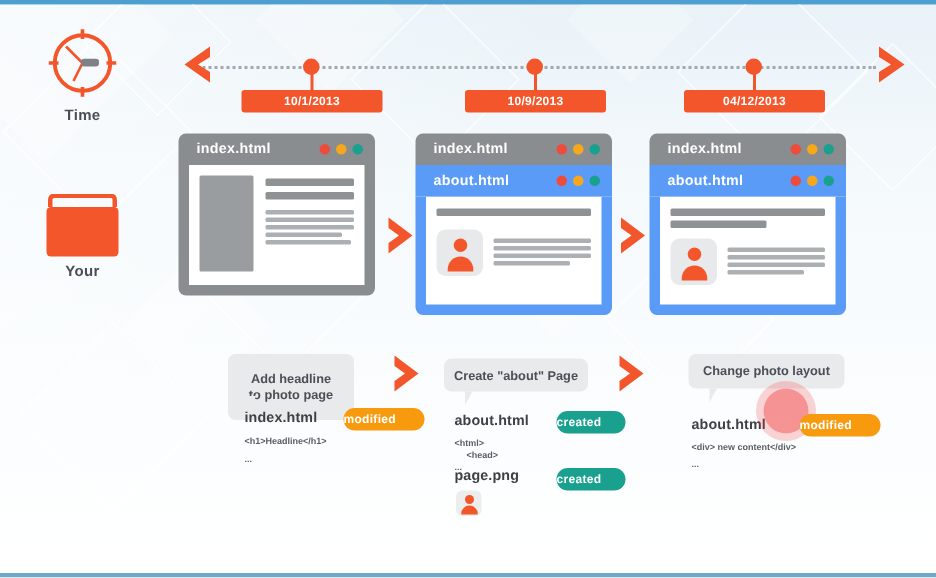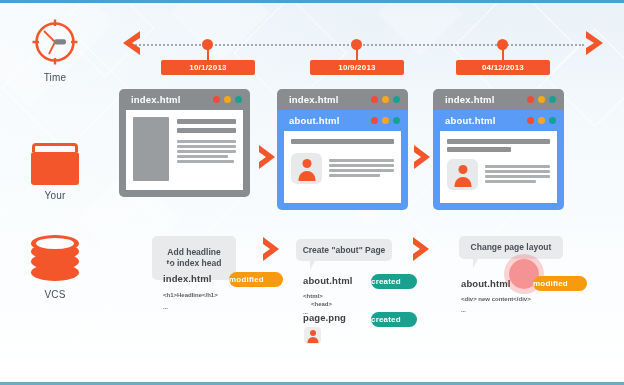--- a/index.html
+++ b/index.html
@@ -28,21 +28,21 @@
   .bgline {
     position: absolute;
     border: 1px solid rgba(255,255,255,0.75);
     transform: rotate(45deg);
     pointer-events: none;
   }
 
   
   .rail-item { position: absolute; width: 98px; text-align: center; }
   .rail-label {
-    color: #4a4f57; font-weight: normal; font-size: 10px;
+    color: #4a4f57; font-weight: bold; font-size: 10px;
     line-height: 12px; margin-top: 5px; letter-spacing: .2px;
   }
 
   
   .clock-wrap { position: relative; width: 50px; height: 50px; margin: 0 auto; }
   
   .folder { position: relative; width: 50px; height: 42px; margin: 0 auto; }
   .folder-tab {
     position: absolute; left: 2px; top: 0; width: 46px; height: 9px;
     border: 3px solid #f4562c; border-bottom: none;
@@ -212,39 +212,30 @@
         <line x1="2.5" y1="25" x2="9" y2="25" stroke="#f4562c" stroke-width="2.4"></line>
         <line x1="41" y1="25" x2="47.5" y2="25" stroke="#f4562c" stroke-width="2.4"></line>
         <line x1="25" y1="25" x2="14" y2="14" stroke="#f4562c" stroke-width="1.8"></line>
         <line x1="25" y1="25" x2="19" y2="37" stroke="#f4562c" stroke-width="1.8"></line>
         <rect x="24" y="22.2" width="12" height="5.2" rx="2.2" fill="#7e8186"></rect>
       </svg>
     </div>
     <div class="rail-label">Time</div>
   </div>
 
-  <div class="rail-item" style="left:6px; top:140px;">
+  <div class="rail-item" style="left:6px; top:126px;">
     <div class="folder">
       <div class="folder-tab"></div>
       <div class="folder-body"></div>
     </div>
     <div class="rail-label">
       <div>Your</div>
     </div>
   </div>
 
-  <div class="rail-item" style="left:6px; top:232px;">
-    <div class="db">
-      <div class="db-ring" style="top:29px;"></div>
-      <div class="db-ring" style="top:18px;"></div>
-      <div class="db-ring" style="top:8px;"></div>
-      <div class="db-top"></div>
-    </div>
-    <div class="rail-label" style="margin-top:8px;">VCS</div>
-  </div>
 
   <div id="timeline">
     <div class="tl-line"></div>
 
     <div class="tl-chev" style="left:120px;">
       <svg width="22" height="26" viewBox="0 0 22 26">
         <path d="M20 1 L3 13 L20 25 L20 18 L12 13 L20 8 Z" fill="#f4562c"></path>
       </svg>
     </div>
     <div class="tl-chev" style="left:584px;">
@@ -380,21 +371,21 @@
             <div class="tline" style="height:2.5px; width:78%;"></div>
           </div>
         </div>
       </div>
     </div>
   </div>
 
   <div>
     <div class="bubble" style="left:152px; top:233px; width:84px; height:44px; flex-direction:column;">
       <div>Add headline</div>
-      <div>to index head</div>
+      <div>to photo page</div>
     </div>
     <div class="bubble-tail" style="left:166px; top:261px;"></div>
     <div class="fname" style="left:163px; top:270px;">index.html</div>
     <div class="badge modified" style="left:229px; top:269px;">modified</div>
     <div class="code" style="left:163px; top:288px;">&lt;h1&gt;Headline&lt;/h1&gt;</div>
     <div class="code" style="left:163px; top:300px;">...</div>
   </div>
 
   <div class="step-arrow" style="left:262px; top:233px;">
     <svg width="19" height="26" viewBox="0 0 19 26">
@@ -421,21 +412,21 @@
   </div>
 
   <div class="step-arrow" style="left:412px; top:233px;">
     <svg width="19" height="26" viewBox="0 0 19 26">
       <path d="M1 1 L17 13 L1 25 L1 18 L8 13 L1 8 Z" fill="#f4562c"></path>
     </svg>
   </div>
 
   <div>
     <div class="bubble" style="left:459px; top:233px; width:104px; height:23px;">
-      <span>Change page layout</span>
+      <span>Change photo layout</span>
     </div>
     <div class="bubble-tail" style="left:473px; top:256px;"></div>
     <div class="fname" style="left:461px; top:275px;">about.html</div>
     <div class="cursor-ring" style="left:509px; top:256px;"></div>
     <div class="badge modified" style="left:533px; top:273px;">modified</div>
     <div class="code" style="left:461px; top:292px;">&lt;div&gt; new content&lt;/div&gt;</div>
     <div class="code" style="left:461px; top:303px;">...</div>
   </div>
 
 </div>

